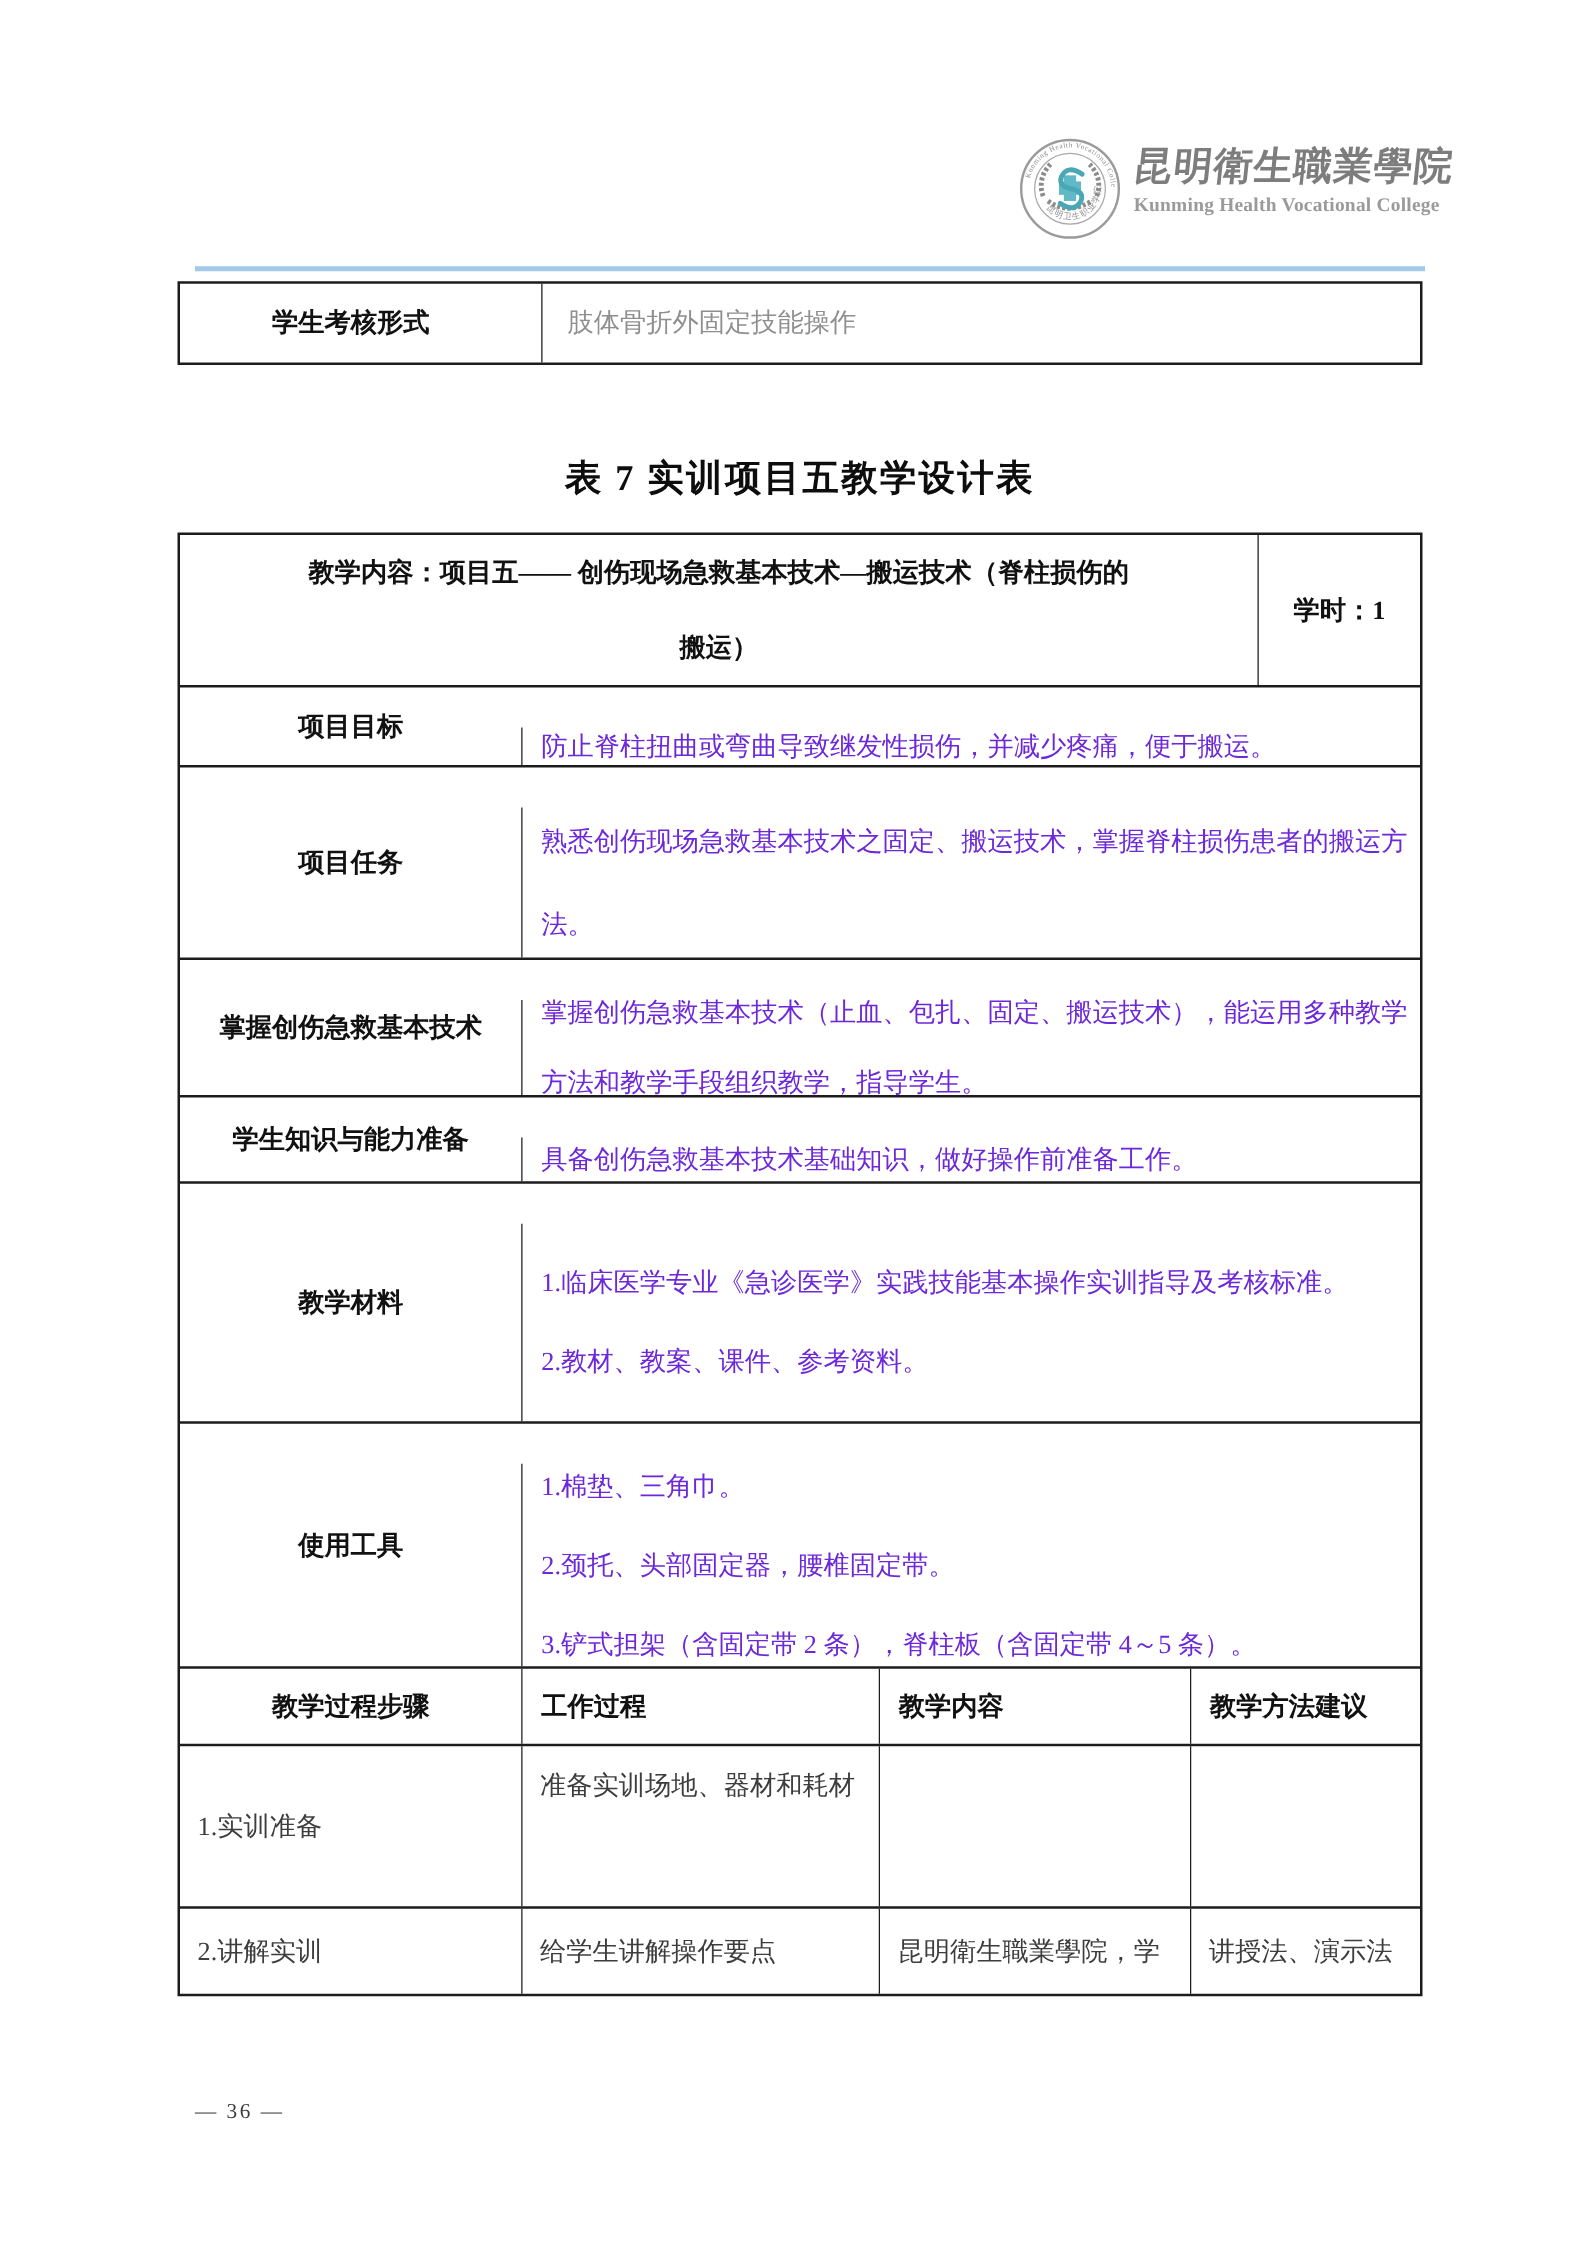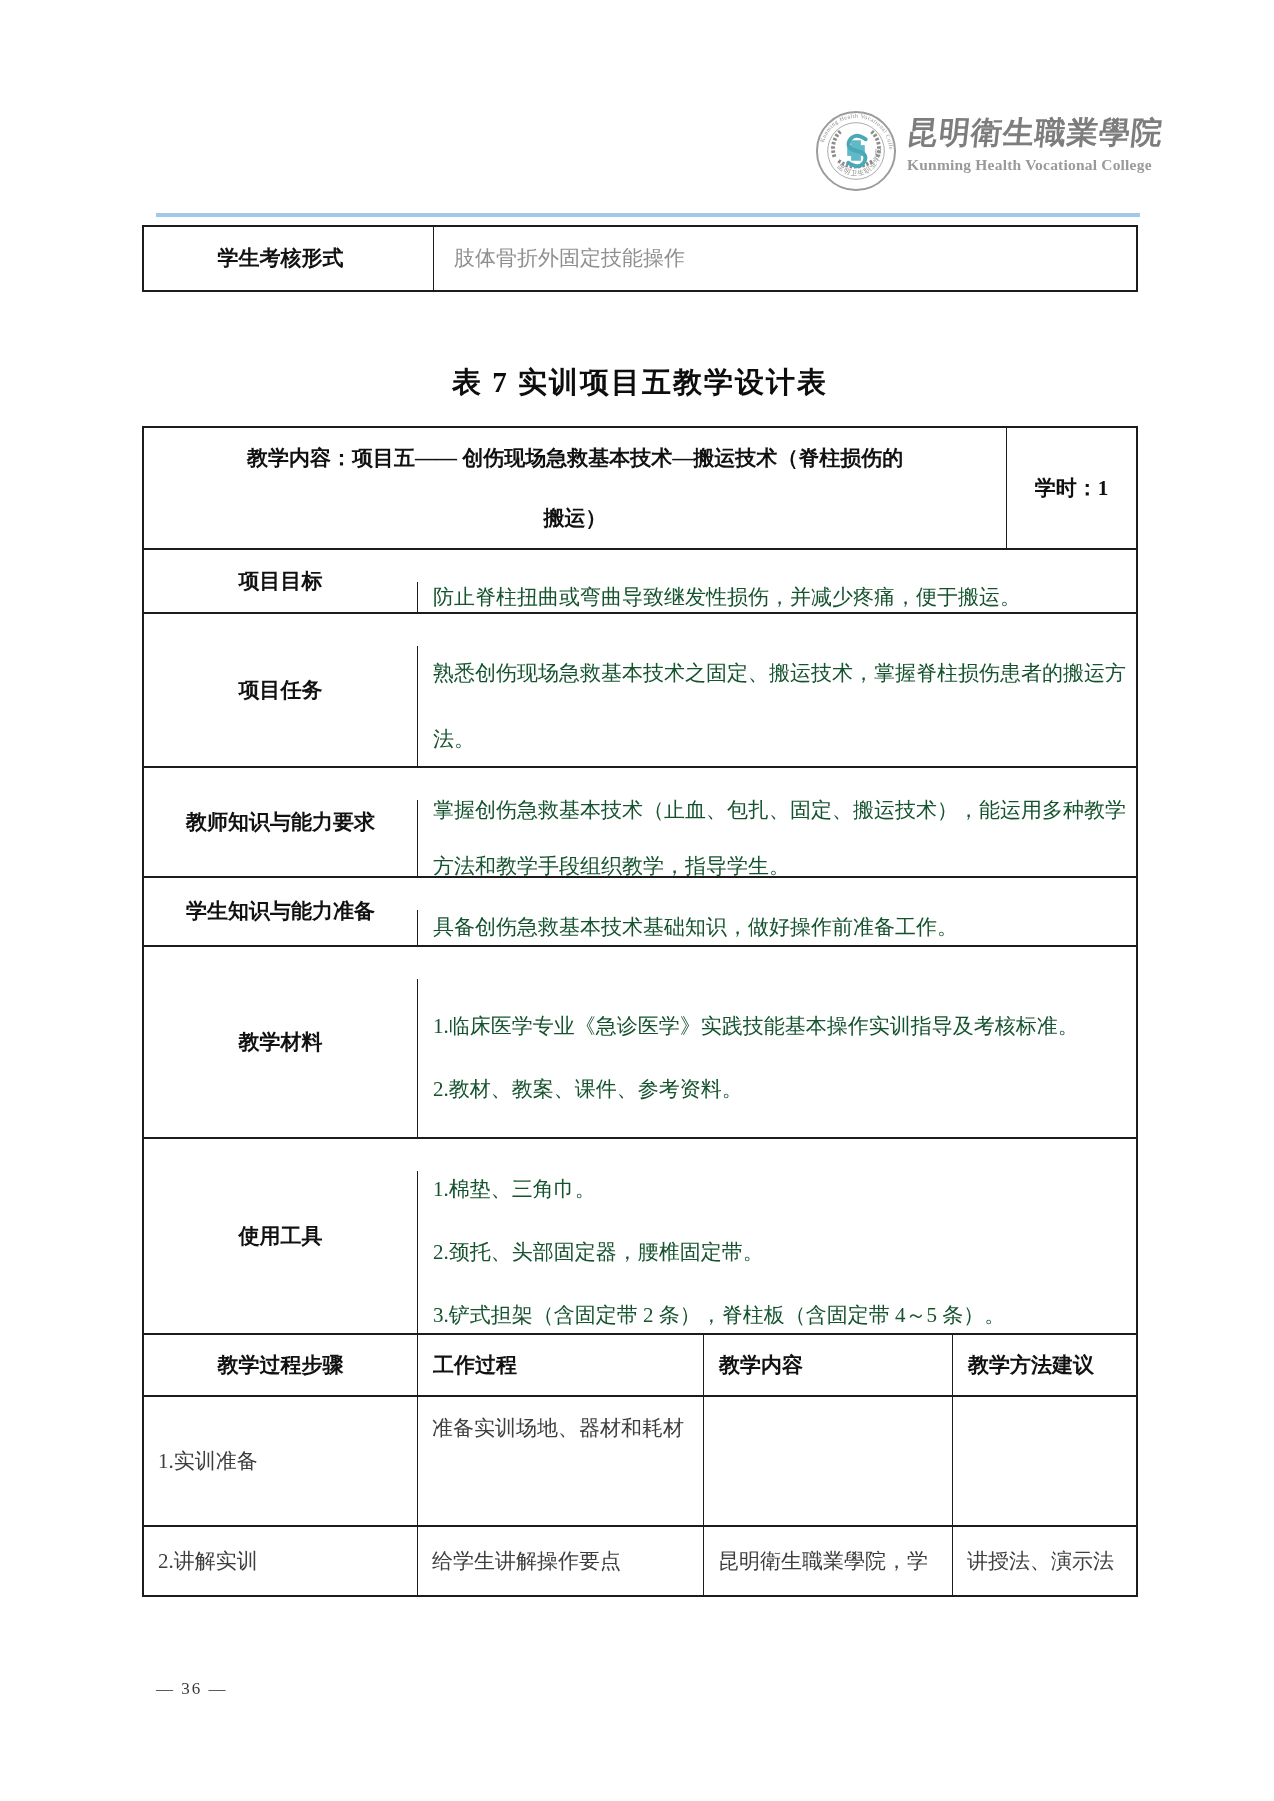--- a/index.html
+++ b/index.html
@@ -31,21 +31,21 @@
   }
   .trow{display:flex;box-sizing:border-box;border-bottom:2px solid #1c1c1c;}
   .trow:last-child{border-bottom:none;}
   .tcell{
     box-sizing:border-box;border-left:1.5px solid #1c1c1c;
     display:flex;flex-direction:column;justify-content:center;
     font-size:21px;line-height:1.45;
   }
   .tcell:first-child{border-left:none;}
   .label-cell{align-items:center;text-align:center;font-weight:700;color:#111;}
-  .content-cell{padding-left:15px;color:#14532d;margin-top:32px;}
+  .content-cell{padding-left:15px;color:#6d28d9;margin-top:32px;}
   .content-line{line-height:63px;}
 
   
   .assess-table{top:225px;height:67px;}
   .assess-table .trow{height:100%;border-bottom:none;gap:16px;}
   .assess-label{width:273px;}
   .assess-value{flex:1;color:#8f8f8f;padding-left:20px;justify-content:center;}
 
   
   .table-title{
@@ -148,21 +148,21 @@
   </div>
 
   <div class="trow r3">
     <div class="tcell label-cell lab">项目任务</div>
     <div class="tcell content-cell cont">
       <div class="wrap2">熟悉创伤现场急救基本技术之固定、搬运技术，掌握脊柱损伤患者的搬运方法。</div>
     </div>
   </div>
 
   <div class="trow r4">
-    <div class="tcell label-cell lab">教师知识与能力要求</div>
+    <div class="tcell label-cell lab">掌握创伤急救基本技术</div>
     <div class="tcell content-cell cont">
       <div class="wrap2" style="line-height:56px;">掌握创伤急救基本技术（止血、包扎、固定、搬运技术），能运用多种教学方法和教学手段组织教学，指导学生。</div>
     </div>
   </div>
 
   <div class="trow r5">
     <div class="tcell label-cell lab">学生知识与能力准备</div>
     <div class="tcell content-cell cont">
       <div>具备创伤急救基本技术基础知识，做好操作前准备工作。</div>
     </div>

